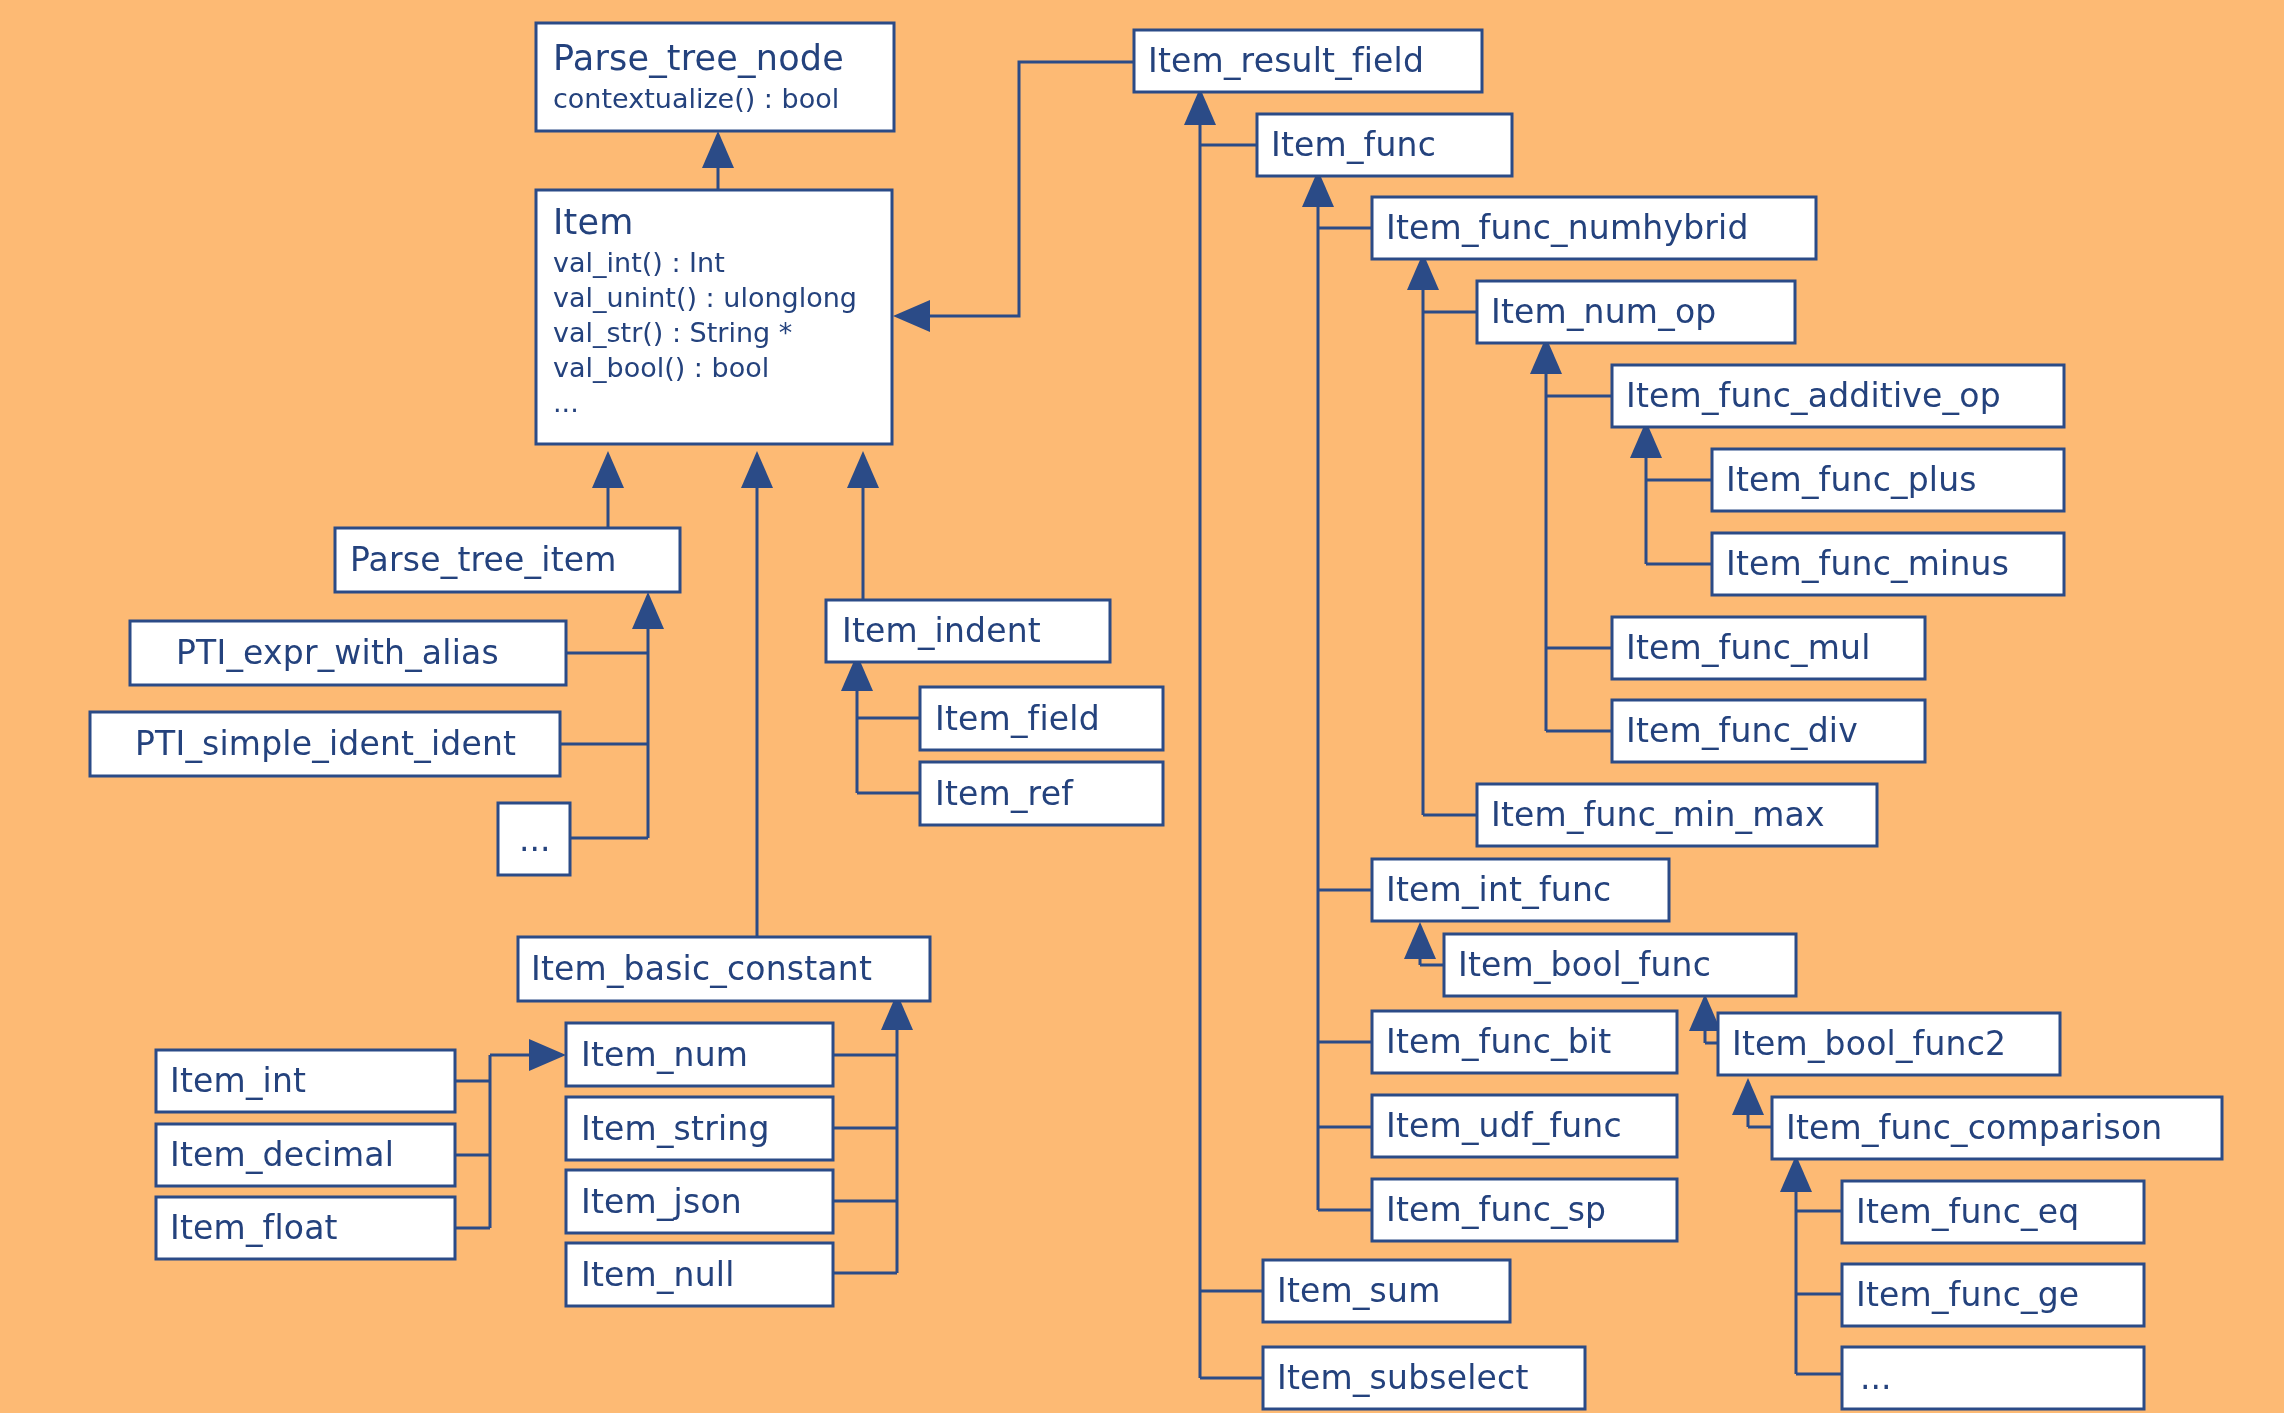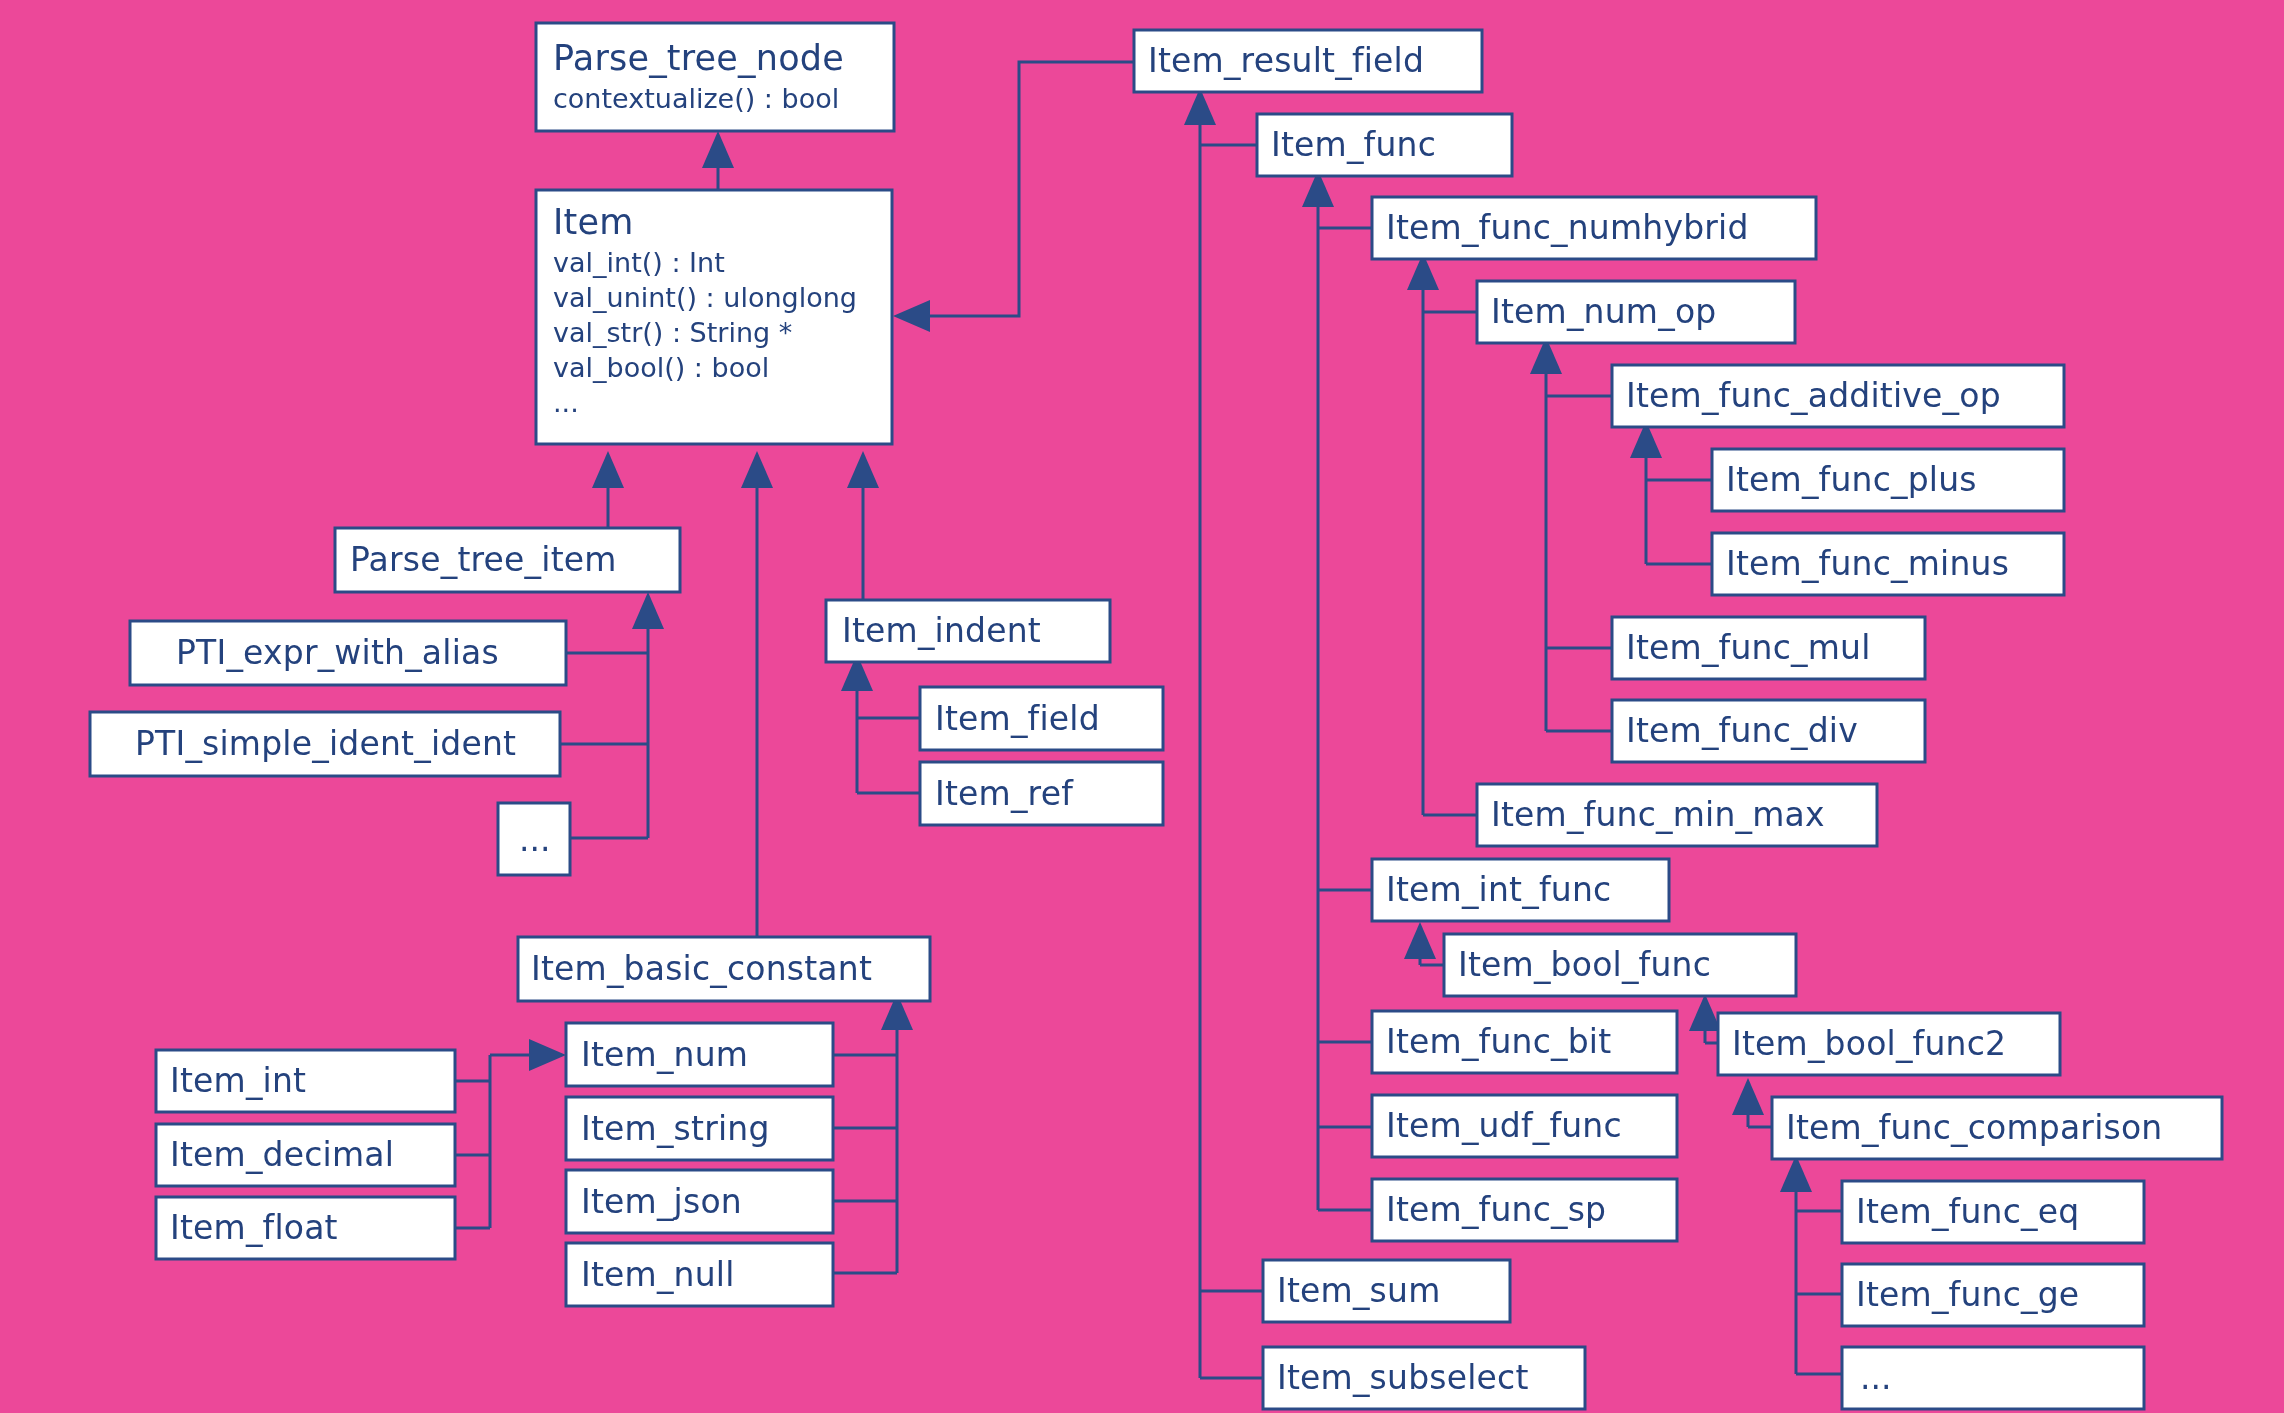--- a/index.html
+++ b/index.html
@@ -10,21 +10,21 @@
   body {
     width: 2284px;
     height: 1413px;
     overflow: hidden;
     font-family: "DejaVu Sans", sans-serif;
   }
   #diagram-root {
     position: relative;
     width: 2284px;
     height: 1413px;
-    background: #ec4899;
+    background: #fdba74;
   }
   svg#uml-canvas {
     position: absolute;
     left: 0;
     top: 0;
     width: 2284px;
     height: 1413px;
     display: block;
   }
   .cls-box {

